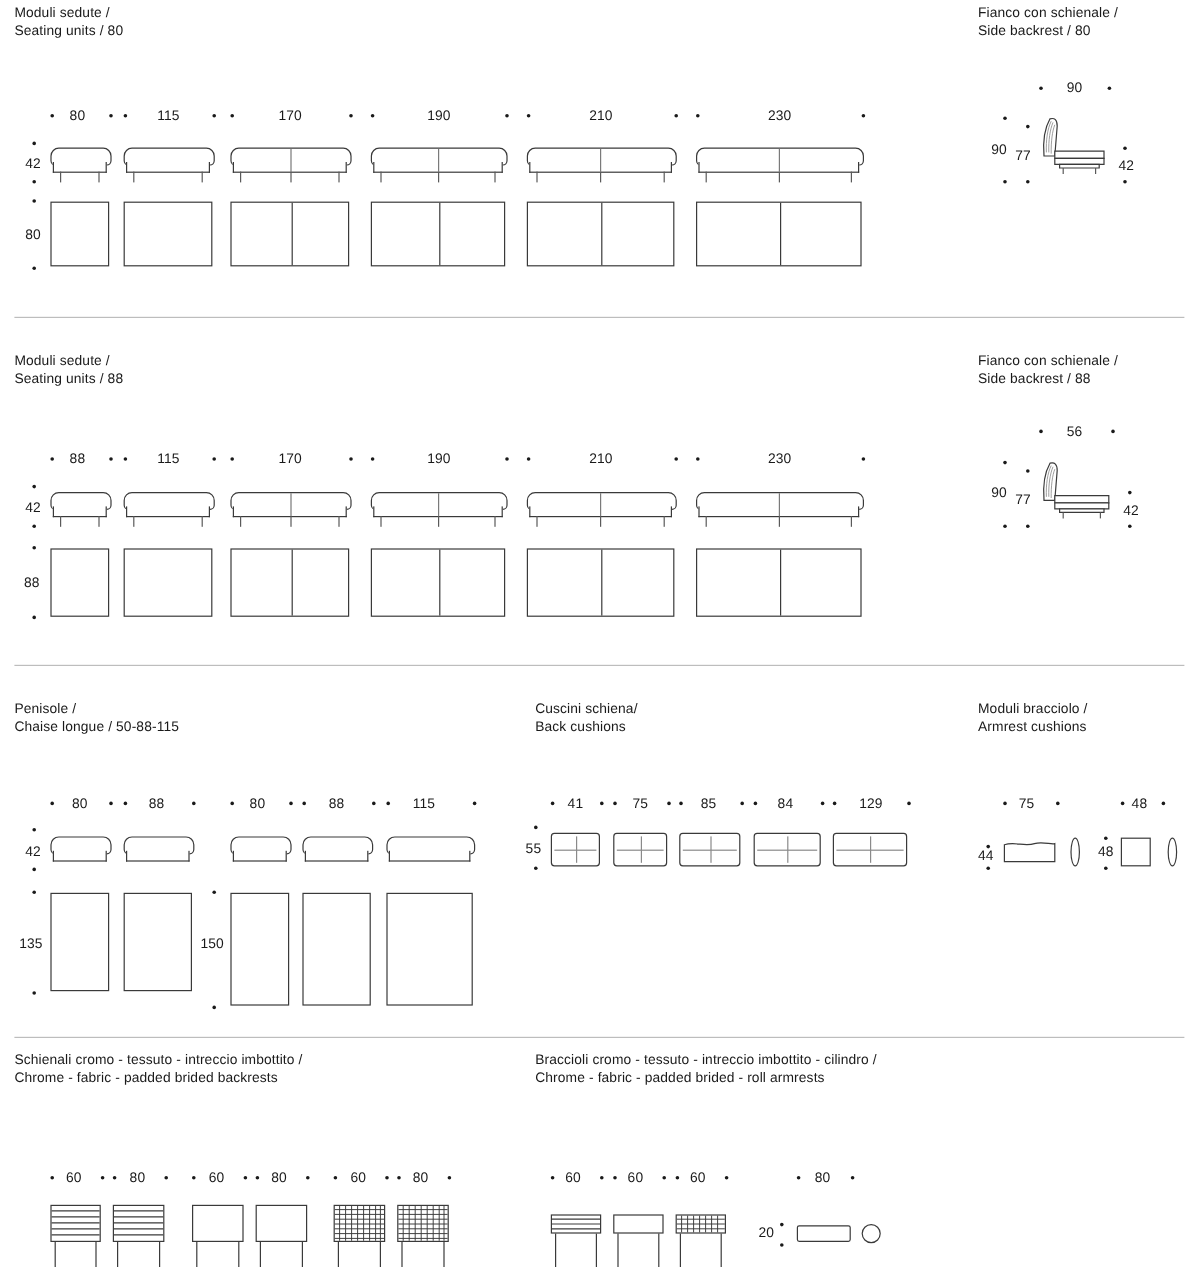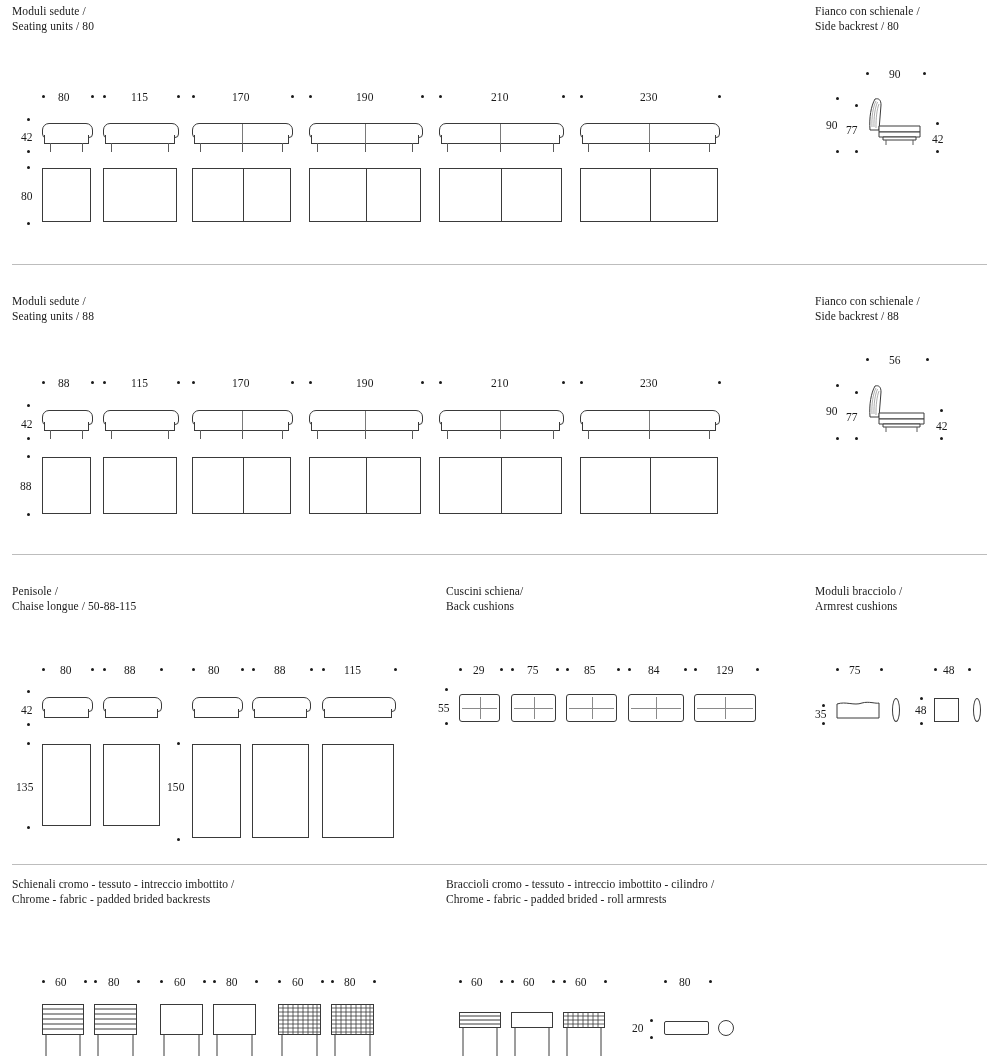--- a/index.html
+++ b/index.html
@@ -12,21 +12,20 @@
     height: 1056px;
     font-family: "Liberation Sans", sans-serif;
     color: #1a1a1a;
     position: relative;
     overflow: hidden;
   }
   .page {
     position: relative;
     width: 999px;
     height: 916px;
-    font-family: Liberation Serif, serif;
   }
   .section {
     position: relative;
   }
   .hr {
     position: absolute;
     left: 12px;
     right: 12px;
     height: 1px;
     background: #bdbdbd;
@@ -510,21 +509,21 @@
         <div class="base"></div>
     </div>
 
     <div class="plan" style="left:42px; top:744px; width:49px; height:82px;"></div>
     <div class="plan" style="left:103px; top:744px; width:57px; height:82px;"></div>
     <div class="plan" style="left:192px; top:744px; width:49px; height:94px;"></div>
     <div class="plan" style="left:252px; top:744px; width:57px; height:94px;"></div>
     <div class="plan" style="left:322px; top:744px; width:72px; height:94px;"></div>
 
     <div class="tick" style="left:459px; top:668px;"></div>
-    <div class="dimlbl" style="left:473px; top:664px;">29</div>
+    <div class="dimlbl" style="left:473px; top:664px;">41</div>
     <div class="tick" style="left:500px; top:668px;"></div>
 
     <div class="tick" style="left:511px; top:668px;"></div>
     <div class="dimlbl" style="left:527px; top:664px;">75</div>
     <div class="tick" style="left:556px; top:668px;"></div>
 
     <div class="tick" style="left:566px; top:668px;"></div>
     <div class="dimlbl" style="left:584px; top:664px;">85</div>
     <div class="tick" style="left:617px; top:668px;"></div>
 
@@ -563,21 +562,21 @@
 
     <div class="tick" style="left:836px; top:668px;"></div>
     <div class="dimlbl" style="left:849px; top:664px;">75</div>
     <div class="tick" style="left:880px; top:668px;"></div>
 
     <div class="tick" style="left:934px; top:668px;"></div>
     <div class="dimlbl" style="left:943px; top:664px;">48</div>
     <div class="tick" style="left:968px; top:668px;"></div>
 
     <div class="tick" style="left:822px; top:704px;"></div>
-    <div class="dimlbl" style="left:815px; top:708px;">35</div>
+    <div class="dimlbl" style="left:815px; top:708px;">44</div>
     <div class="tick" style="left:822px; top:722px;"></div>
 
     <div class="dimlbl" style="left:915px; top:704px;">48</div>
     <div class="tick" style="left:920px; top:697px;"></div>
     <div class="tick" style="left:920px; top:722px;"></div>
 
     <div class="gl" style="left:836px; top:700px;">
       <svg width="44" height="20" viewBox="0 0 44 20">
         <path d="M1 4 C10 1 18 6 26 3 C33 1 40 4 43 3 L43 18 L1 18 Z" fill="#fff" stroke="#3a3a3a" stroke-width="1"></path>
       </svg>

